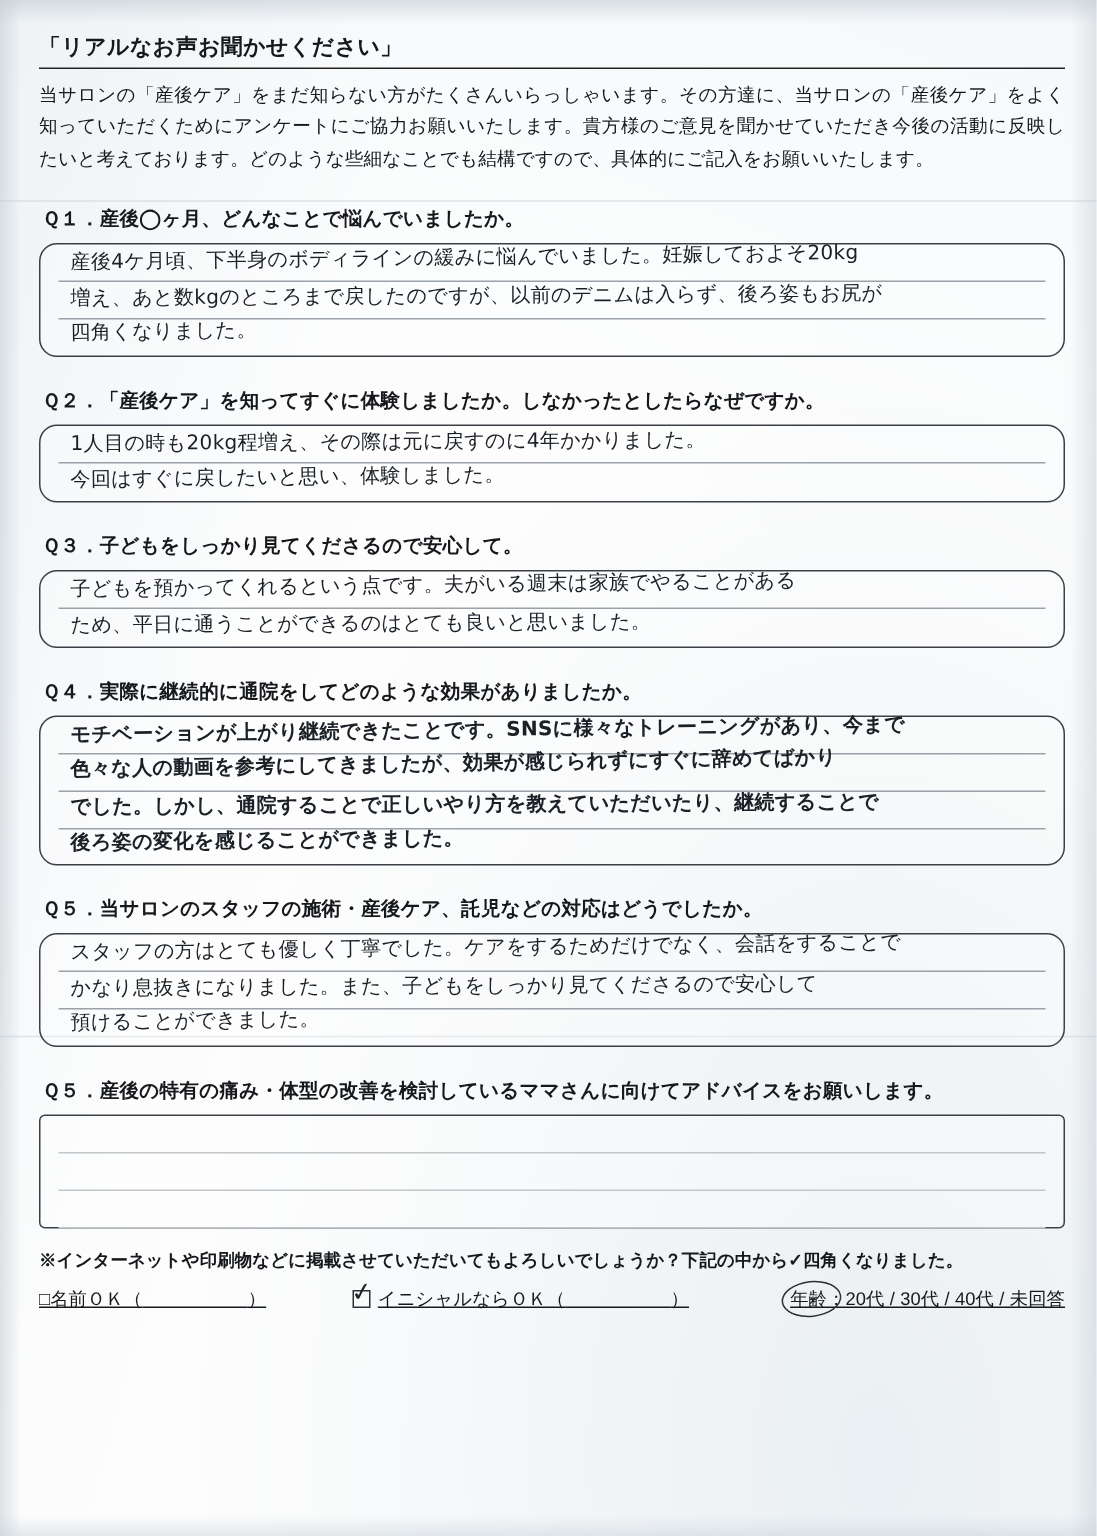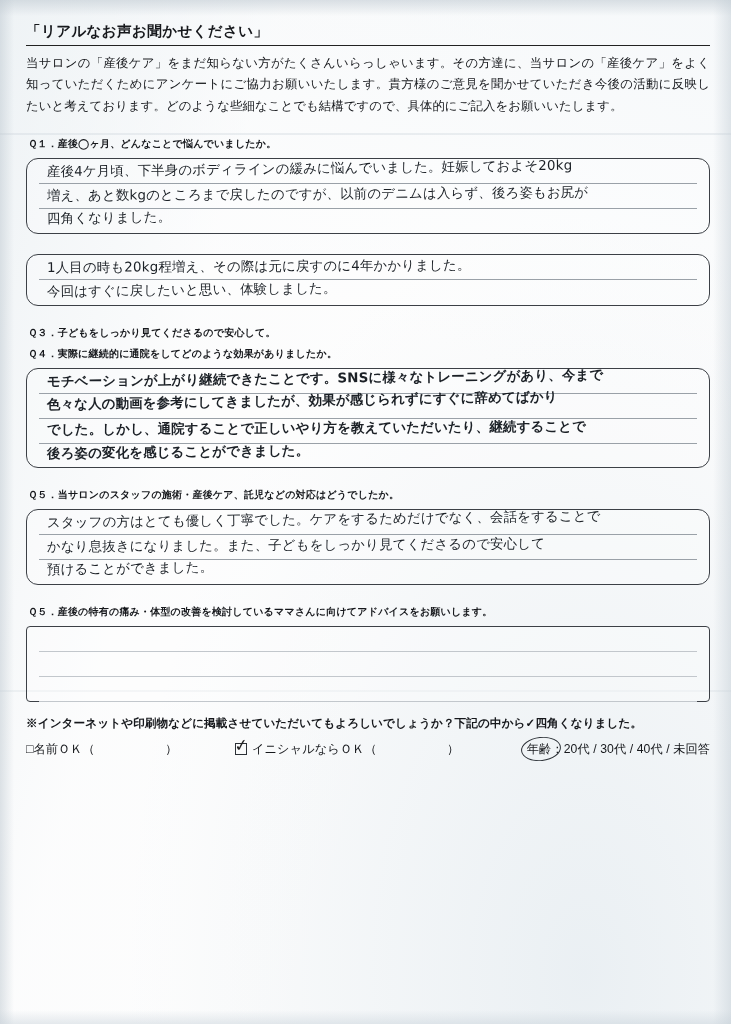--- a/index.html
+++ b/index.html
@@ -79,21 +79,21 @@
     box-sizing: border-box;
   }
   .intro {
     font-size: 12.4px;
     line-height: 1.72;
     margin: 0 0 20px 0;
     letter-spacing: 0.1px;
     text-align: justify;
   }
   .q-label {
-    font-size: 10px;
+    font-size: 13px;
     font-weight: bold;
     margin: 0 0 7px 2px;
     letter-spacing: 0.2px;
   }
   .answer-box {
     border: 1.1px solid #3c4046;
     border-radius: 12px;
     position: relative;
     margin-bottom: 20px;
     background: rgba(255,255,255,0.25);
@@ -153,20 +153,21 @@
     margin: 8px 0 10px 0;
     letter-spacing: 0.1px;
   }
   .consent-row {
     display: flex;
     align-items: center;
     font-size: 12.2px;
     letter-spacing: 0.1px;
     gap: 0;
     position: relative;
+    text-decoration: underline;
   }
   .consent-item {
     display: flex;
     align-items: center;
     white-space: nowrap;
     position: relative;
   }
   .cb {
     display: inline-block;
     width: 10px;
@@ -236,33 +237,44 @@
           <i></i>
         </div>
       <div class="hand">
         <span class="s1">産後4ケ月頃、下半身のボディラインの緩みに悩んでいました。妊娠しておよそ20kg</span>
         <span class="s2">増え、あと数kgのところまで戻したのですが、以前のデニムは入らず、後ろ姿もお尻が</span>
         <span class="s3">四角くなりました。</span>
       </div>
     </div>
 
     
+    <div class="q-label">Ｑ２．「産後ケア」を知ってすぐに体験しましたか。しなかったとしたらなぜですか。</div>
     <div class="answer-box h2">
       <div class="rules">
           <i></i>
           <i></i>
         </div>
       <div class="hand">
         <span class="s2">1人目の時も20kg程増え、その際は元に戻すのに4年かかりました。</span>
         <span class="s1">今回はすぐに戻したいと思い、体験しました。</span>
       </div>
     </div>
 
     
     <div class="q-label">Ｑ３．子どもをしっかり見てくださるので安心して。</div>
+    <div class="answer-box h2">
+      <div class="rules">
+          <i></i>
+          <i></i>
+        </div>
+      <div class="hand">
+        <span class="s1">子どもを預かってくれるという点です。夫がいる週末は家族でやることがある</span>
+        <span class="s2">ため、平日に通うことができるのはとても良いと思いました。</span>
+      </div>
+    </div>
 
     
     <div class="q-label">Ｑ４．実際に継続的に通院をしてどのような効果がありましたか。</div>
     <div class="answer-box h4">
       <div class="rules">
           <i></i>
           <i></i>
           <i></i>
           <i></i>
         </div>

